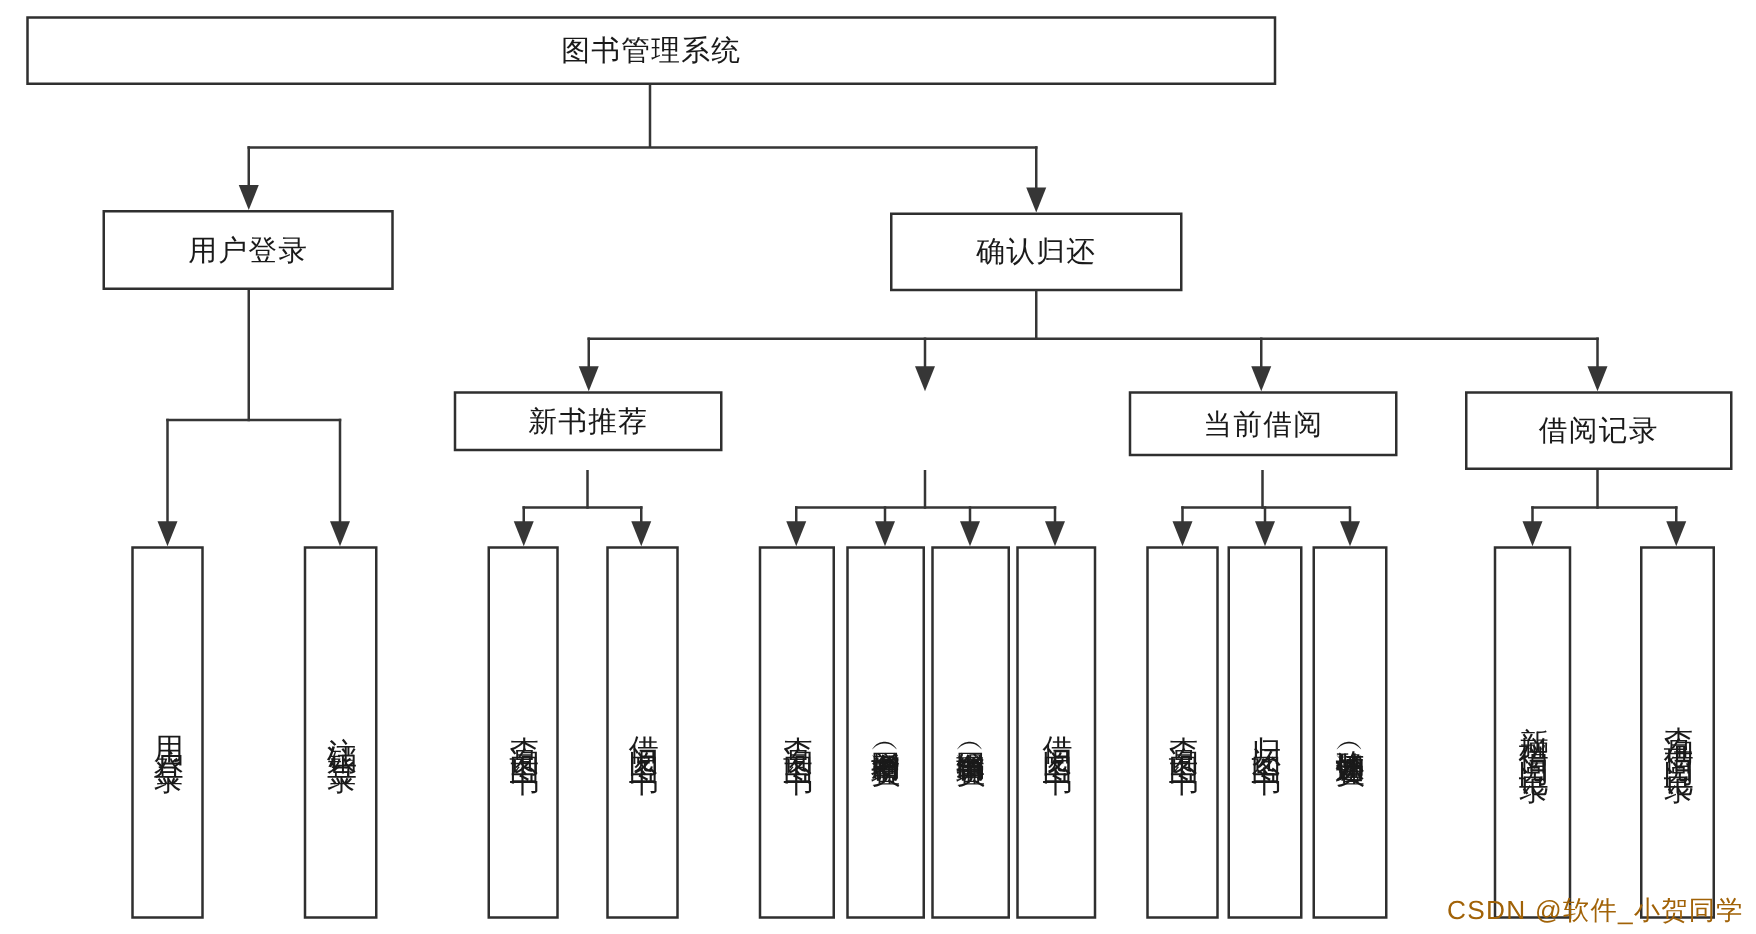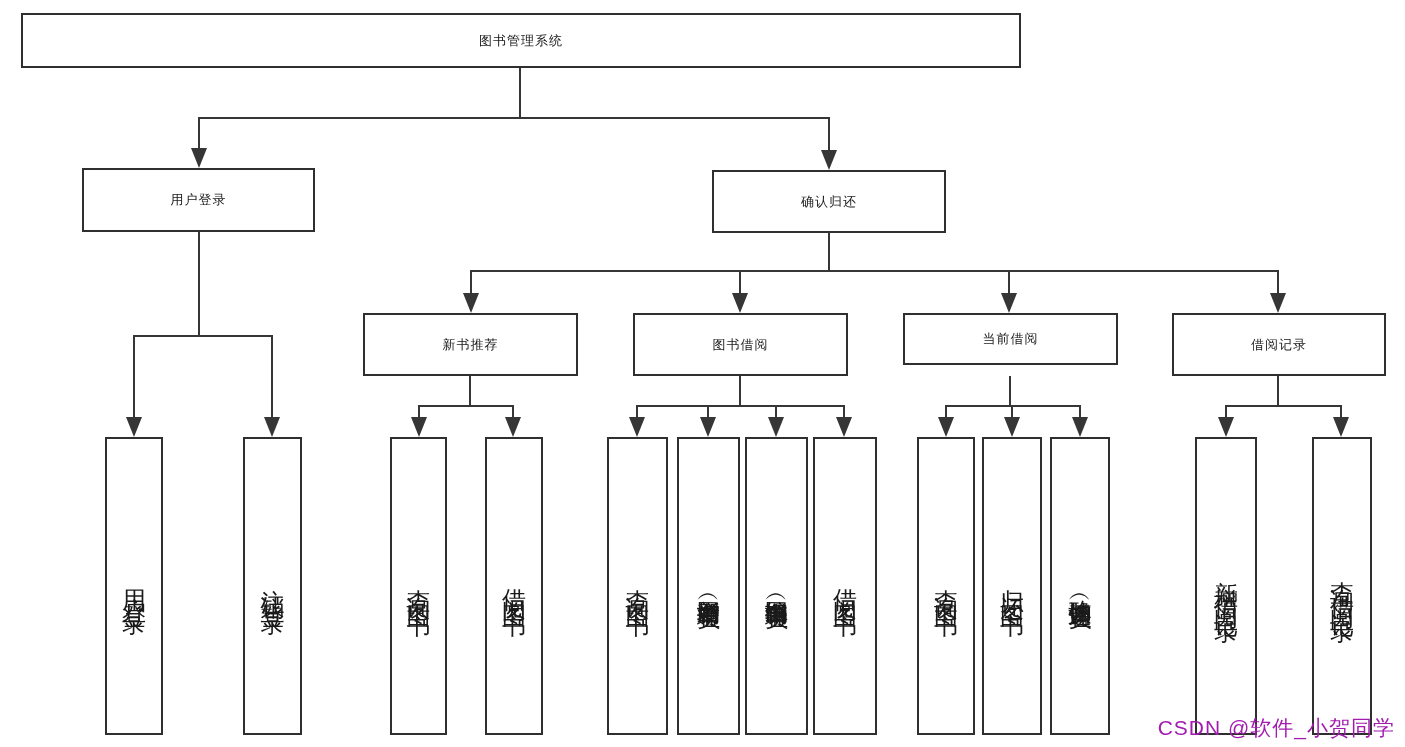--- a/index.html
+++ b/index.html
@@ -3,40 +3,40 @@
 <meta charset="utf-8">
 <style>
   html,body{margin:0;padding:0;background:#ffffff;}
   #canvas{
     position:relative;width:1405px;height:747px;background:#ffffff;overflow:hidden;
     font-family:"Liberation Sans","DejaVu Sans",sans-serif;color:#1a1a1a;
   }
   .hbox{
     position:absolute;box-sizing:border-box;border:2px solid #2f2f2f;background:#ffffff;
     display:flex;align-items:center;justify-content:center;
-    font-size:13px;letter-spacing:1px;white-space:nowrap;
+    font-size:23px;letter-spacing:1px;white-space:nowrap;
   }
   .vbox{
     position:absolute;box-sizing:border-box;border:2px solid #2f2f2f;background:#ffffff;
     top:437px;height:298px;
     display:flex;align-items:center;justify-content:center;
     writing-mode:vertical-rl;text-orientation:mixed;
     font-size:24px;letter-spacing:8px;line-height:1;
   }
   .vbox.dense{letter-spacing:1px;font-size:23px;}
   .vline{position:absolute;width:2px;background:#363636;}
   .hline{position:absolute;height:2px;background:#363636;}
   .arrow{
     position:absolute;width:0;height:0;
     border-left:8px solid transparent;border-right:8px solid transparent;
     border-top:20px solid #363636;
   }
   .watermark{
     position:absolute;top:714px;right:10px;
-    font-size:21px;letter-spacing:1px;color:#a21caf;white-space:nowrap;
+    font-size:21px;letter-spacing:1px;color:#a16207;white-space:nowrap;
   }
 </style>
 </head>
 <body>
 
 <div id="canvas">
 
   <div class="hbox" style="left:21px;top:13px;width:1000px;height:55px">图书管理系统</div>
 
   <div class="vline" style="left:519px;top:68px;height:50px"></div>
@@ -60,22 +60,21 @@
   <div class="hline" style="left:470px;top:270px;width:809px"></div>
   <div class="vline" style="left:470px;top:270px;height:25px"></div>
   <div class="vline" style="left:739px;top:270px;height:25px"></div>
   <div class="vline" style="left:1008px;top:270px;height:25px"></div>
   <div class="vline" style="left:1277px;top:270px;height:25px"></div>
   <div class="arrow" style="left:463px;top:293px"></div>
   <div class="arrow" style="left:732px;top:293px"></div>
   <div class="arrow" style="left:1001px;top:293px"></div>
   <div class="arrow" style="left:1270px;top:293px"></div>
 
-  <div class="hbox" style="left:363px;top:313px;width:215px;height:63px">新书推荐</div>
-  <div class="hbox" style="left:633px;top:313px;width:215px;height:63px">图书借阅</div>
+  <div class="hbox" style="left:363px;top:313px;width:215px;height:48px">新书推荐</div>
   <div class="hbox" style="left:903px;top:313px;width:215px;height:52px">当前借阅</div>
   <div class="hbox" style="left:1172px;top:313px;width:214px;height:63px">借阅记录</div>
 
   <div class="vline" style="left:469px;top:376px;height:31px"></div>
   <div class="hline" style="left:418px;top:405px;width:96px"></div>
   <div class="vline" style="left:418px;top:405px;height:14px"></div>
   <div class="vline" style="left:512px;top:405px;height:14px"></div>
   <div class="arrow" style="left:411px;top:417px"></div>
   <div class="arrow" style="left:505px;top:417px"></div>
 

